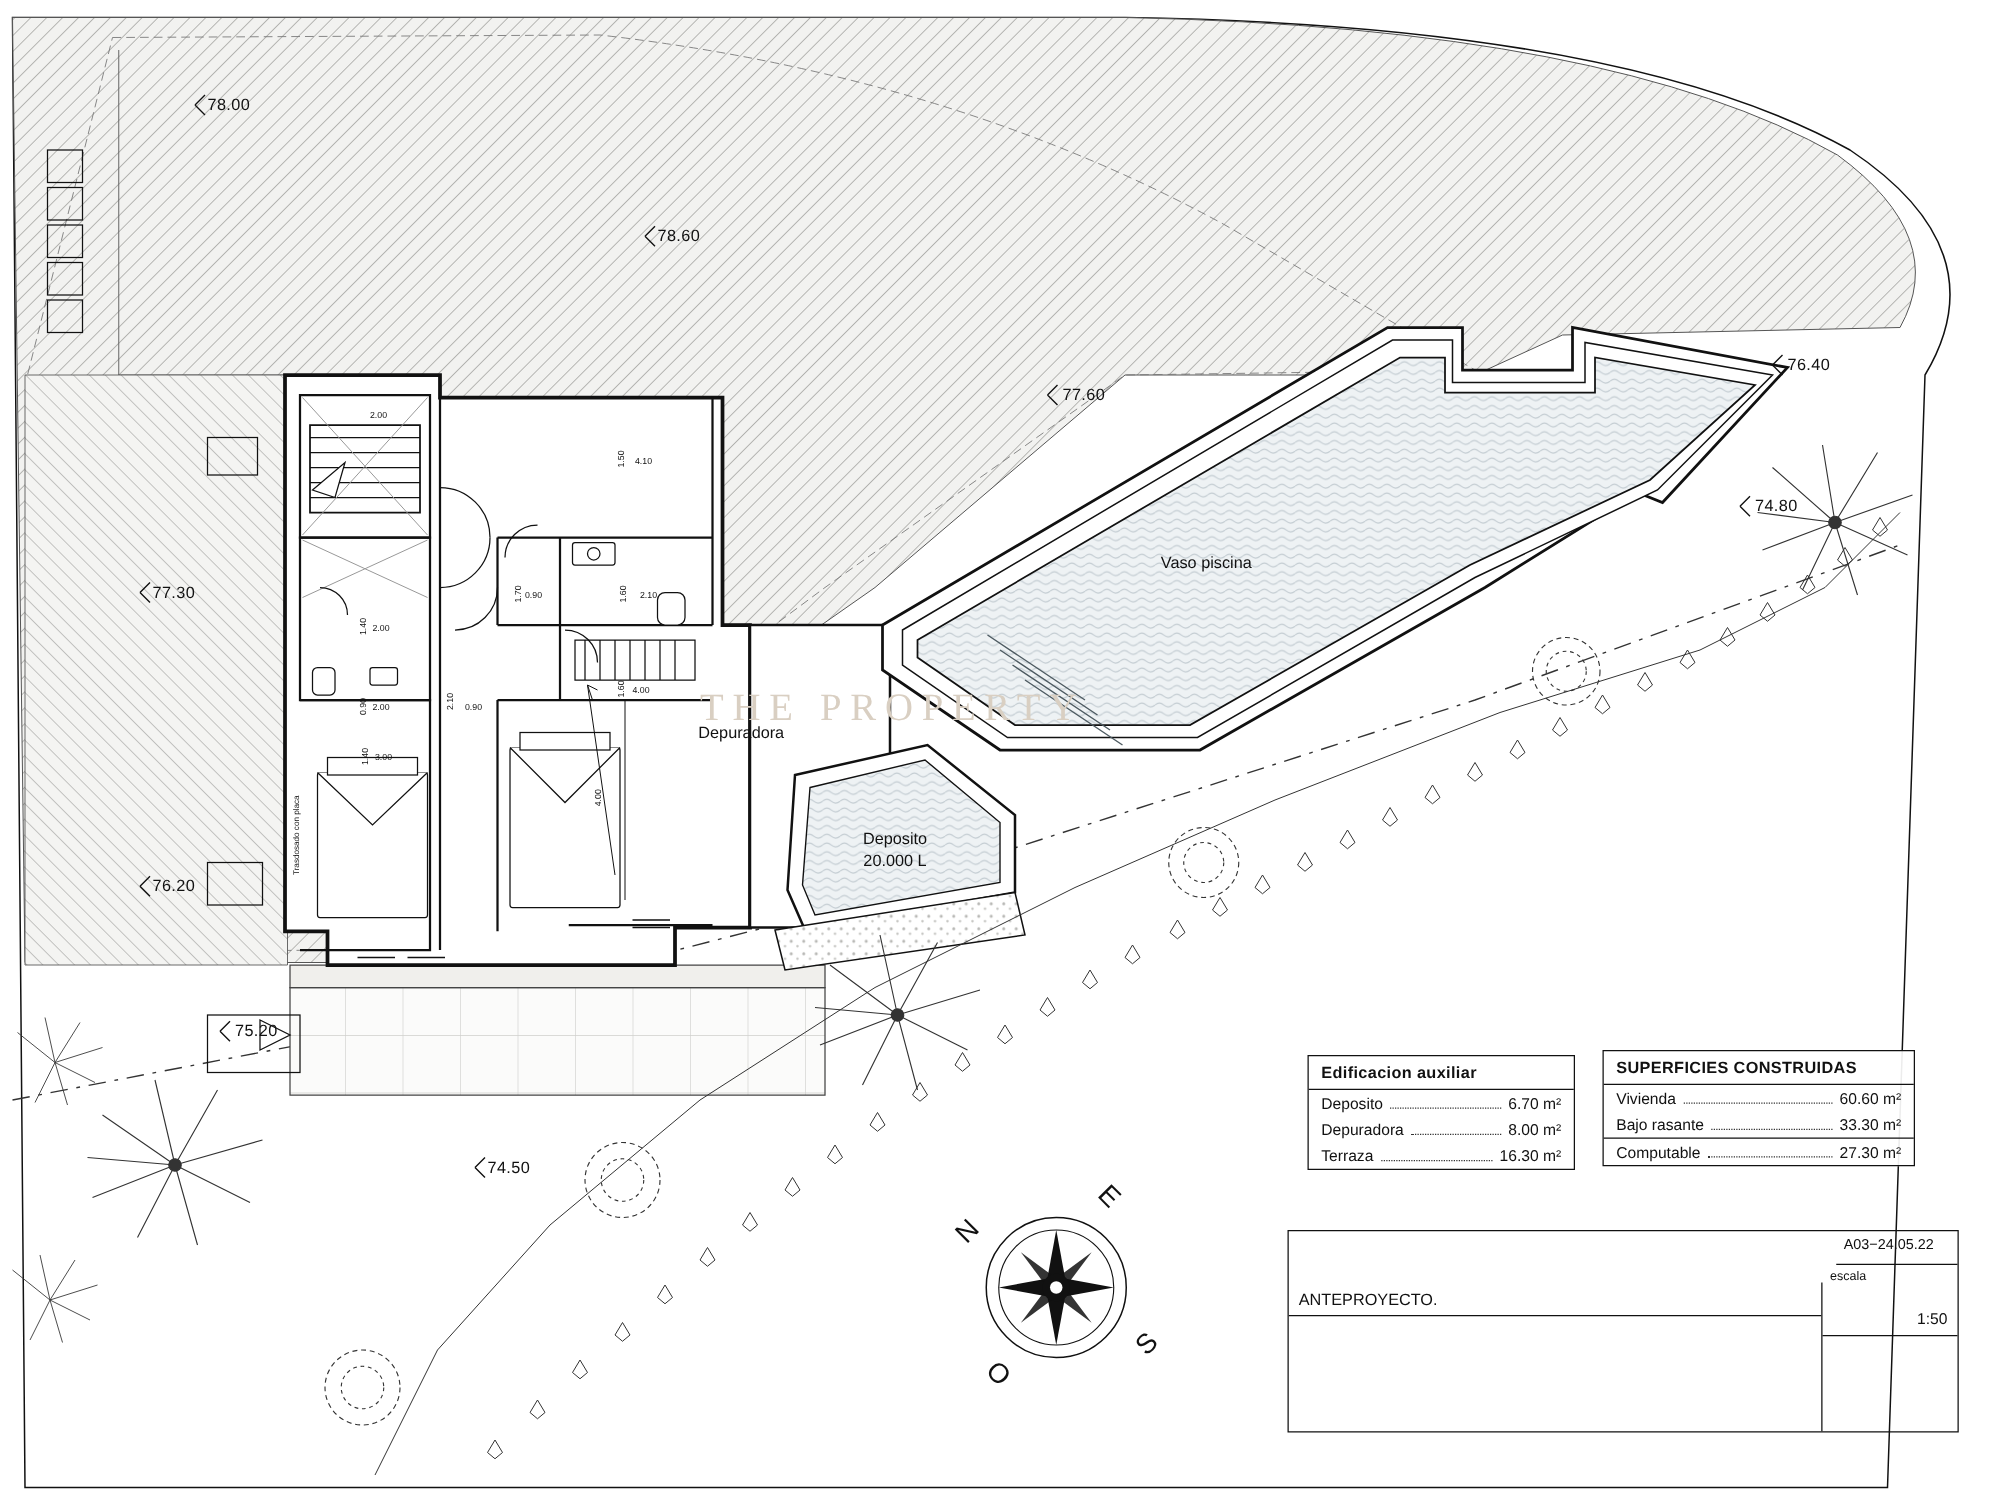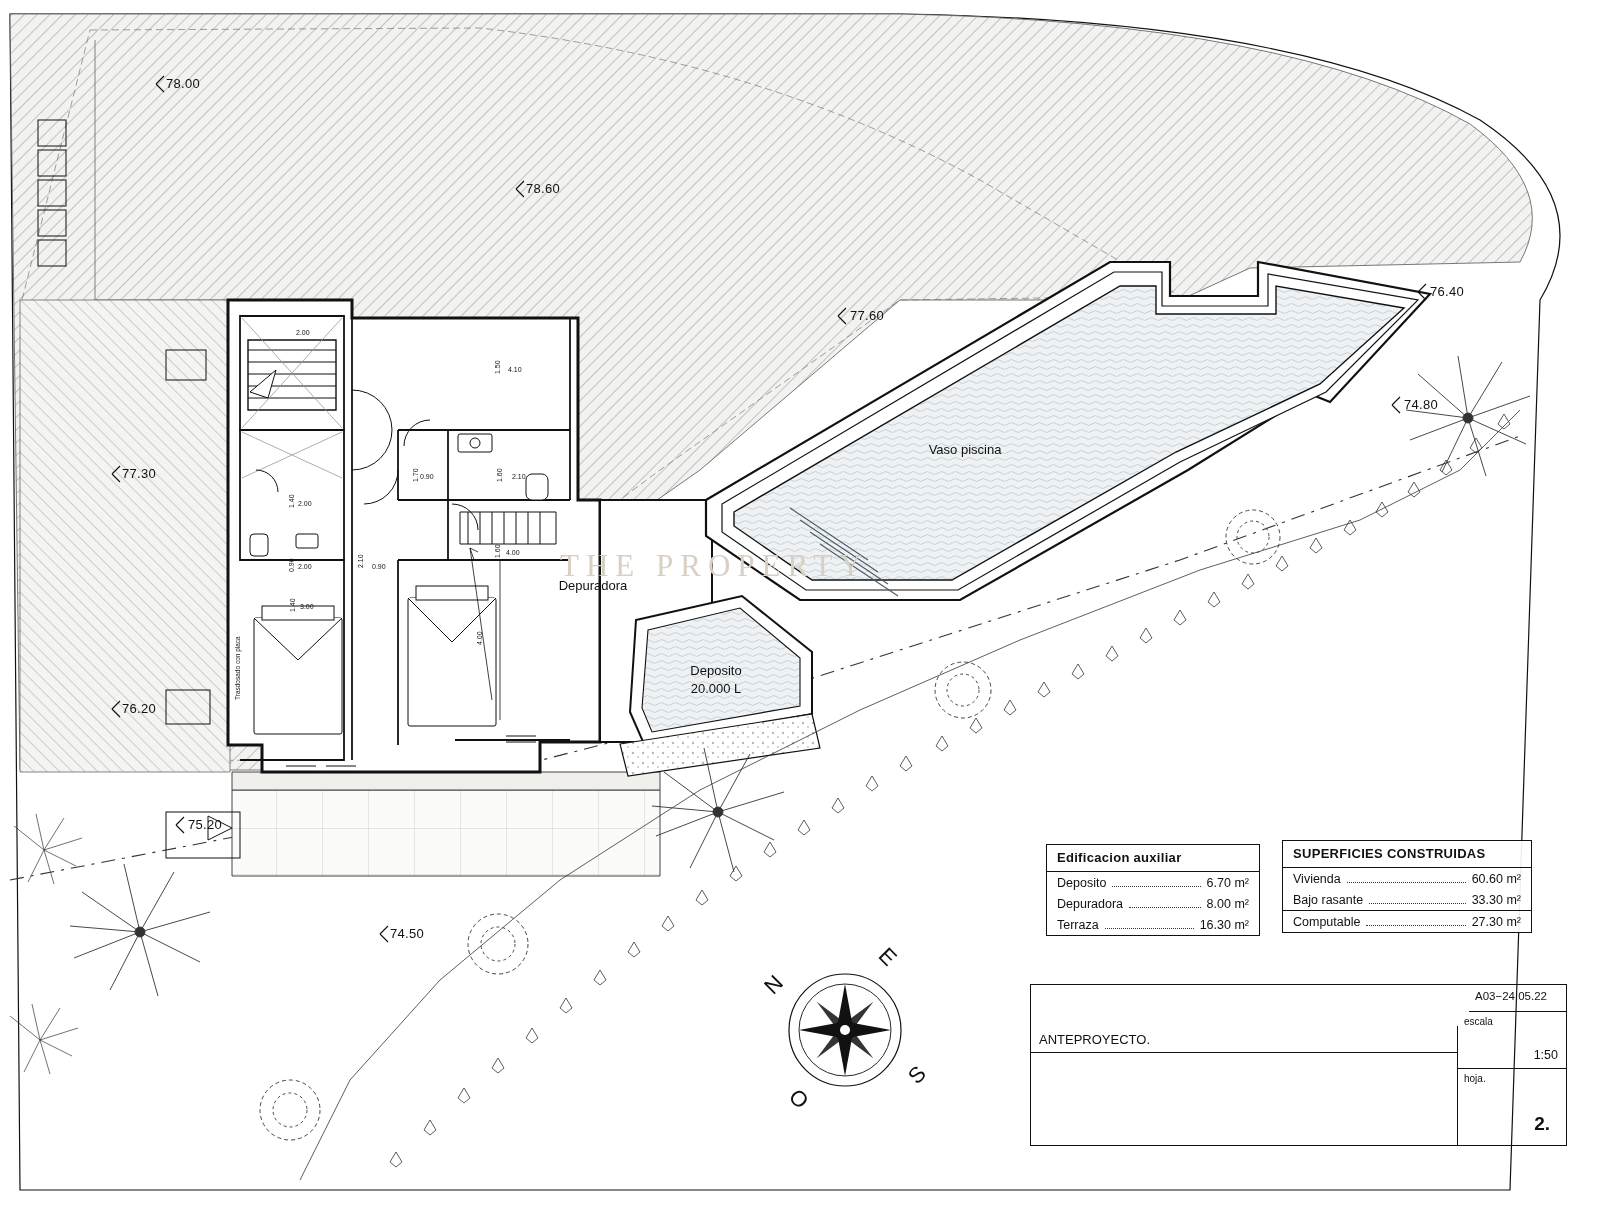--- a/index.html
+++ b/index.html
@@ -386,18 +386,14 @@
     <div class="rule"></div>
   </div>
   <div class="tb-right">
     <div class="cell c1">
       <span class="code">A03−24.05.22</span>
     </div>
     <div class="cell c2">
       <span class="k">escala</span>
       <span class="v">1:50</span>
     </div>
-    <div class="cell c3">
-      <span class="k">hoja.</span>
-      <span class="sheet">2.</span>
-    </div>
   </div>
 </div>
 
 </body></html>

